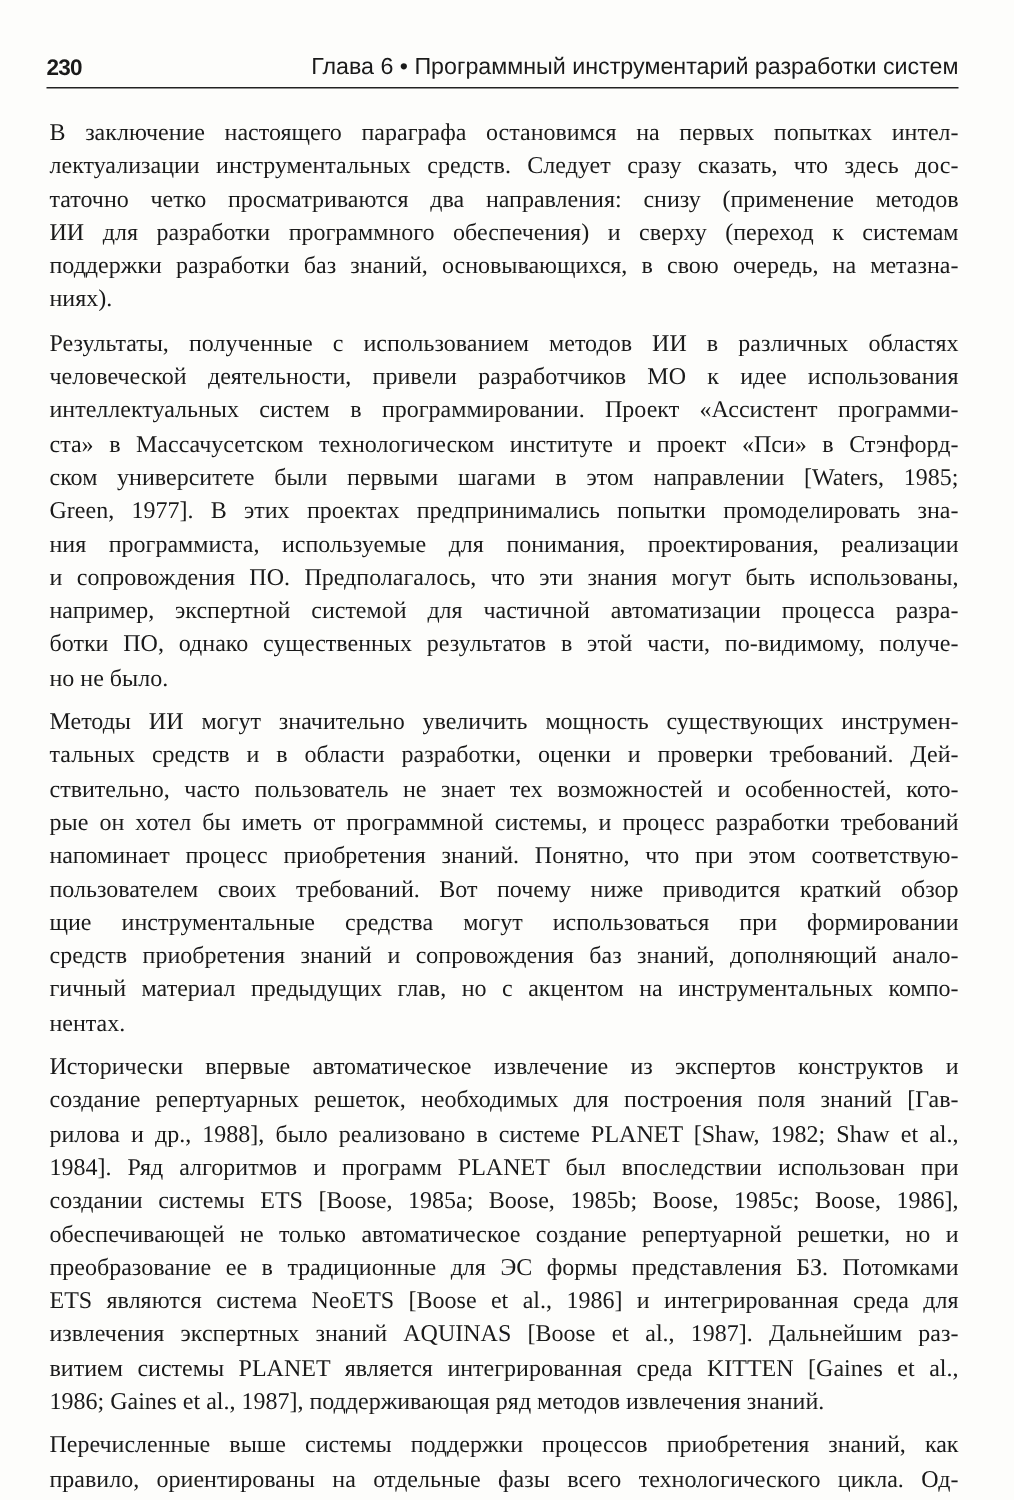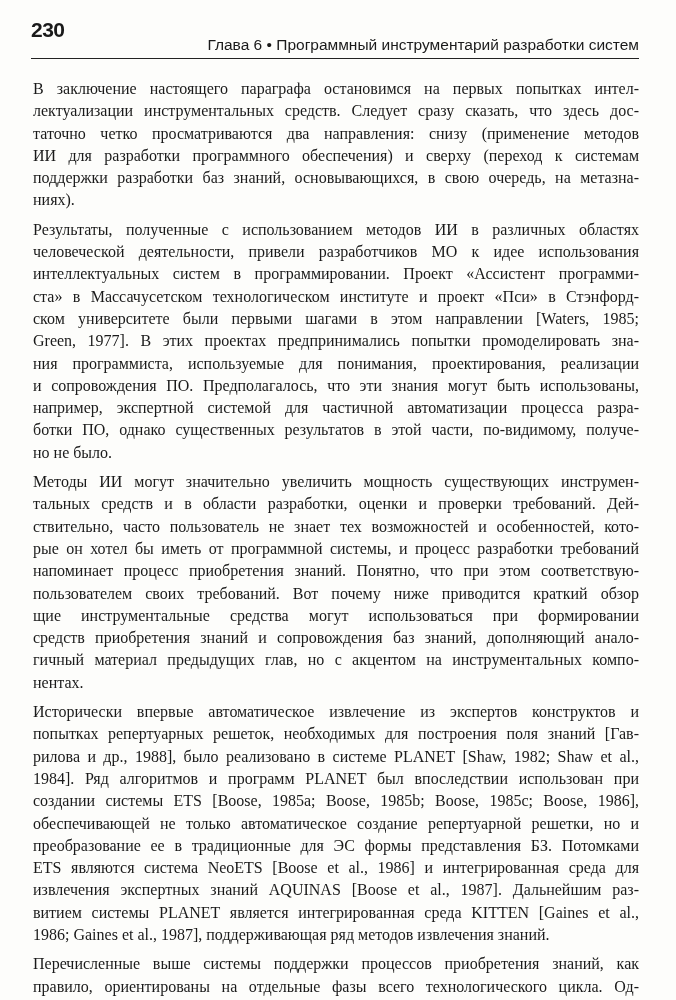--- a/index.html
+++ b/index.html
@@ -2,21 +2,21 @@
 <html><head>
 <meta charset="utf-8">
 <style>
   html, body { margin: 0; padding: 0; background: #fdfdfb; }
   body { width: 676px; height: 1000px; position: relative; overflow: hidden; color: #1a1a1a; }
   .header {
     position: absolute; left: 31px; top: 32px; width: 608px; height: 26px;
     border-bottom: 1.5px solid #222;
     font-family: "Liberation Sans", sans-serif;
   }
-  .page-num { position: absolute; left: 0; bottom: 16px; font-size: 21px; font-weight: bold; letter-spacing: -0.5px; }
+  .page-num { position: absolute; left: 0; bottom: 4px; font-size: 15px; font-weight: bold; letter-spacing: -0.5px; }
   .running-title { position: absolute; right: 0; bottom: 4px; font-size: 15.5px; white-space: nowrap; margin-top: 28px; }
   .content {
     position: absolute; left: 33px; top: 78px; width: 606px;
     font-family: "Liberation Serif", serif; font-size: 16px;
   }
   .para { margin: 0 0 7px 0; }
   .line { display: block; height: 22.3px; line-height: 22.3px; white-space: nowrap; text-align: justify; text-align-last: justify; }
   .line.last { text-align-last: left; }
 </style>
 </head>
@@ -56,21 +56,21 @@
       <span class="line">рые он хотел бы иметь от программной системы, и процесс разработки требований</span>
       <span class="line">напоминает процесс приобретения знаний. Понятно, что при этом соответствую-</span>
       <span class="line">пользователем своих требований. Вот почему ниже приводится краткий обзор</span>
       <span class="line">щие инструментальные средства могут использоваться при формировании</span>
       <span class="line">средств приобретения знаний и сопровождения баз знаний, дополняющий анало-</span>
       <span class="line">гичный материал предыдущих глав, но с акцентом на инструментальных компо-</span>
       <span class="line last">нентах.</span>
     </div>
     <div class="para">
       <span class="line">Исторически впервые автоматическое извлечение из экспертов конструктов и</span>
-      <span class="line">попытках репертуарных решеток, необходимых для построения поля знаний [Гав-</span>
+      <span class="line">создание репертуарных решеток, необходимых для построения поля знаний [Гав-</span>
       <span class="line">рилова и др., 1988], было реализовано в системе PLANET [Shaw, 1982; Shaw et al.,</span>
       <span class="line">1984]. Ряд алгоритмов и программ PLANET был впоследствии использован при</span>
       <span class="line">создании системы ETS [Boose, 1985a; Boose, 1985b; Boose, 1985c; Boose, 1986],</span>
       <span class="line">обеспечивающей не только автоматическое создание репертуарной решетки, но и</span>
       <span class="line">преобразование ее в традиционные для ЭС формы представления БЗ. Потомками</span>
       <span class="line">ETS являются система NeoETS [Boose et al., 1986] и интегрированная среда для</span>
       <span class="line">извлечения экспертных знаний AQUINAS [Boose et al., 1987]. Дальнейшим раз-</span>
       <span class="line">витием системы PLANET является интегрированная среда KITTEN [Gaines et al.,</span>
       <span class="line last">1986; Gaines et al., 1987], поддерживающая ряд методов извлечения знаний.</span>
     </div>

